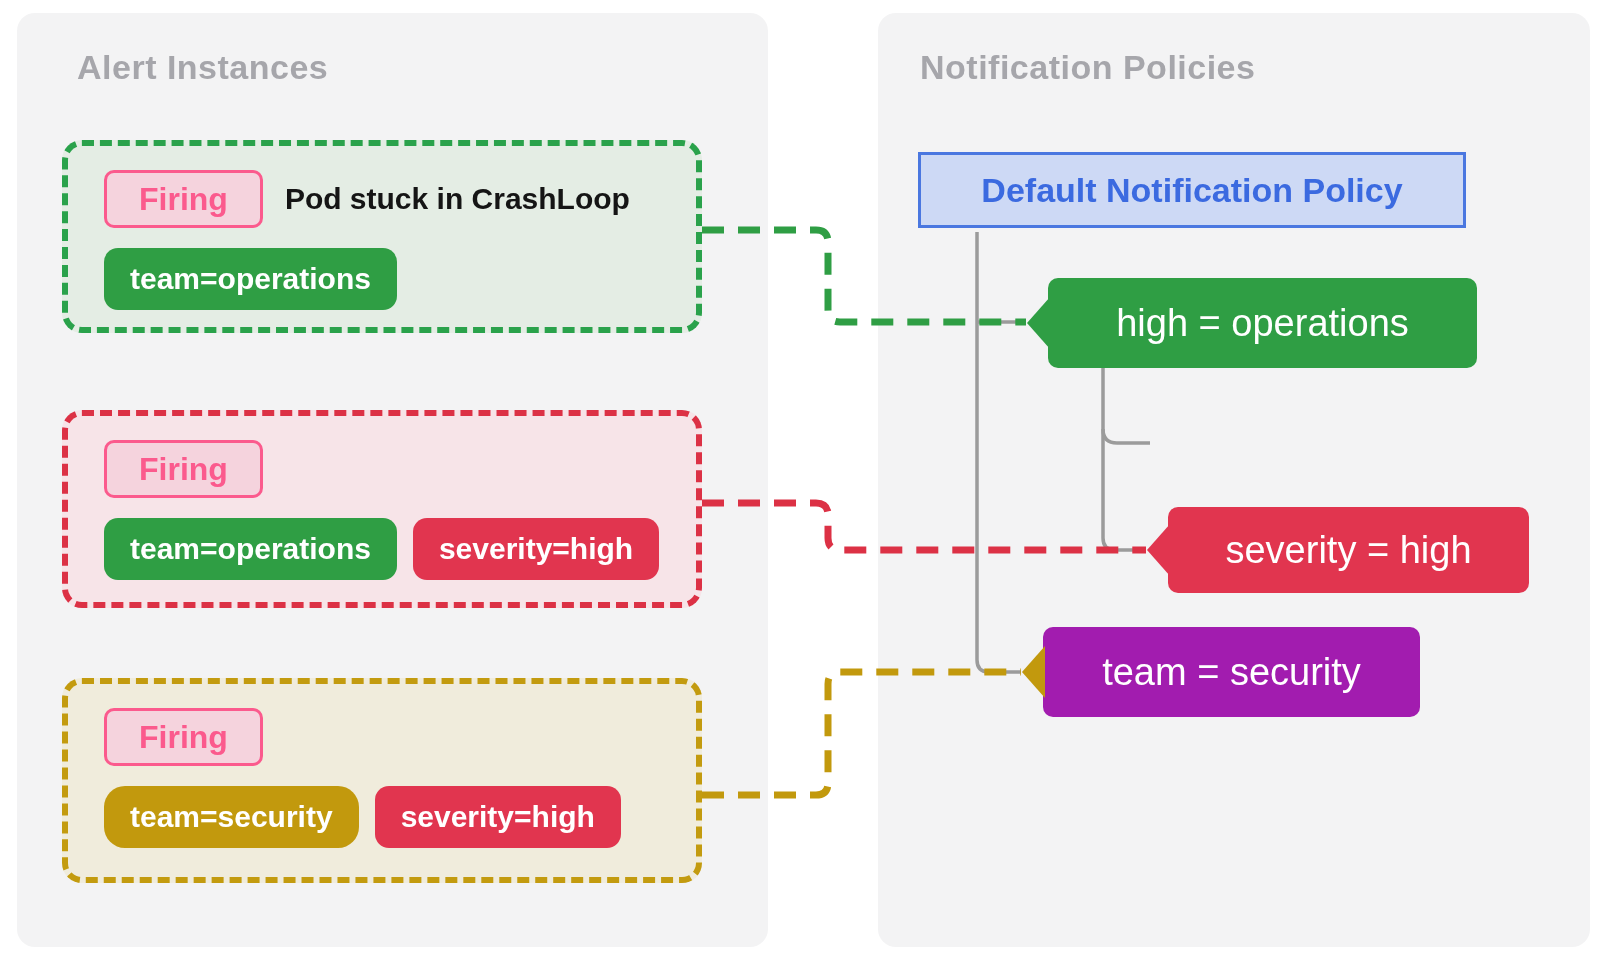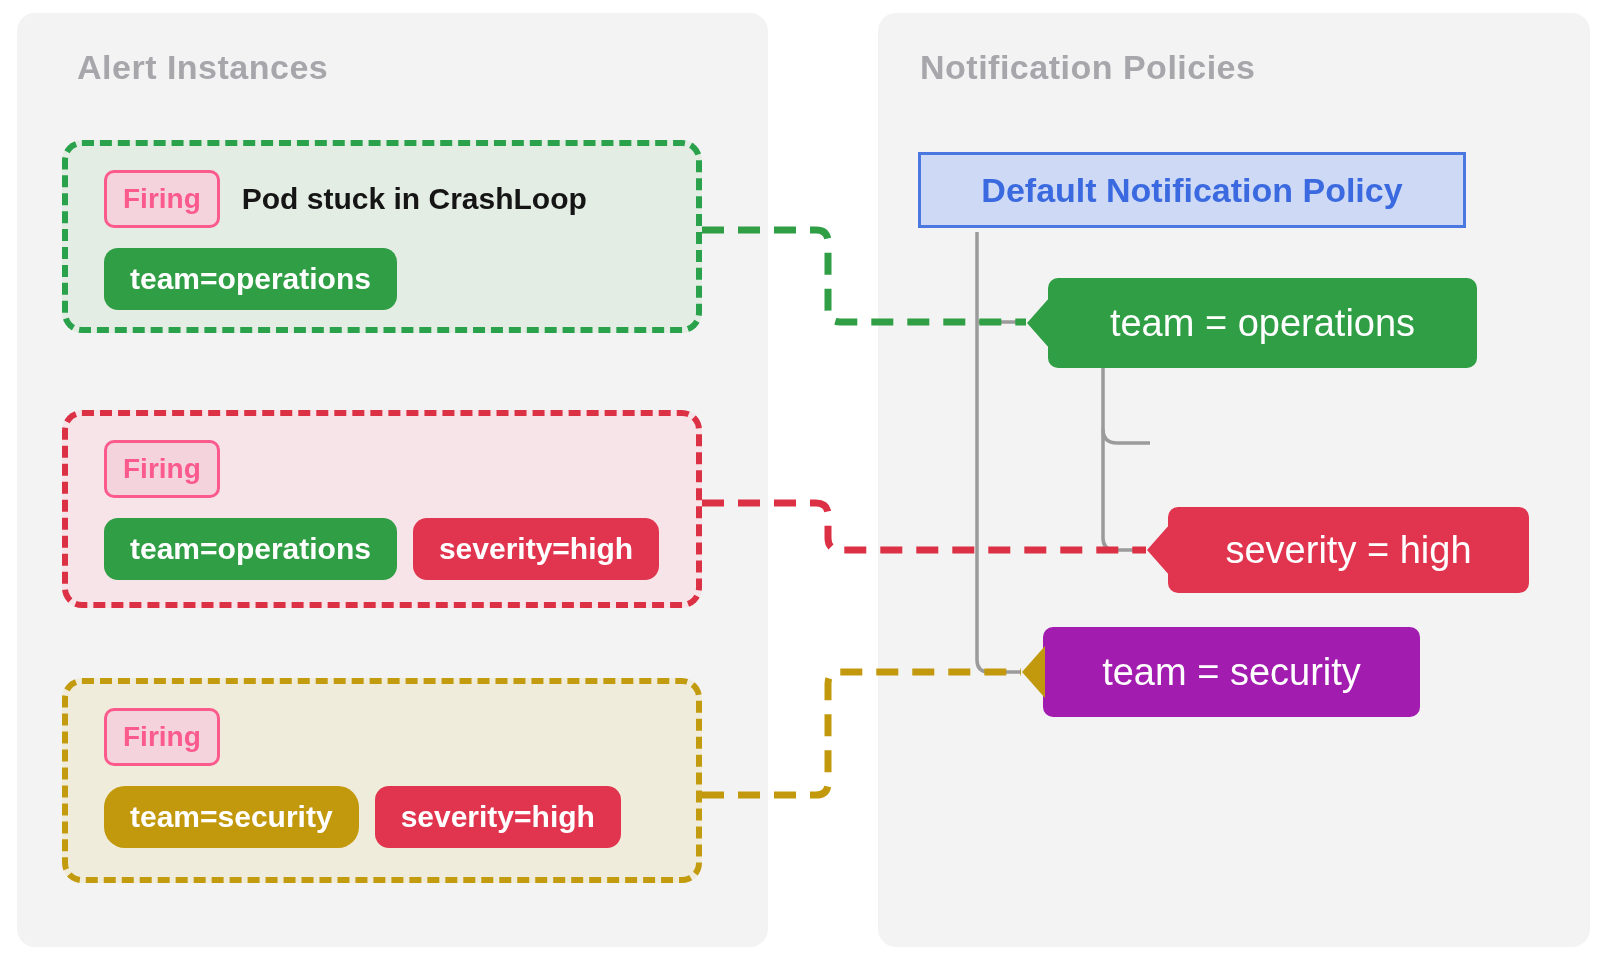--- a/index.html
+++ b/index.html
@@ -17,22 +17,22 @@
 
   
   .card { position: absolute; left: 62px; width: 640px; border-radius: 20px;
           border: 6px dashed; padding: 24px 0 0 36px; display: flex; flex-direction: column; z-index: 3; }
   .card-green { top: 140px; height: 193px; border-color: #2aa24b; background: #e4ede4; }
   .card-red   { top: 410px; height: 198px; border-color: #dc3145; background: #f7e4e8; }
   .card-gold  { top: 678px; height: 205px; border-color: #c39b0f; background: #f0ecdc; }
 
   .card-row1 { display: flex; align-items: center; }
   .badge-firing { display: inline-flex; align-items: center; justify-content: center;
-    height: 58px; padding: 0 16px; border: 3px solid #fb5a8d; border-radius: 10px;
-    background: #f5d3dd; color: #fb5a8d; font-size: 28px; font-weight: bold; }
+    height: 58px; padding: 0 32px; border: 3px solid #fb5a8d; border-radius: 10px;
+    background: #f5d3dd; color: #fb5a8d; font-size: 32px; font-weight: bold; }
   .card-title { margin-left: 22px; font-size: 30px; font-weight: bold; color: #151515; }
 
   .card-row2 { display: flex; gap: 16px; margin-top: 20px; text-align: right; }
   .ltag { display: inline-flex; align-items: center; height: 62px; padding: 0 26px;
     border-radius: 14px; color: #ffffff; font-size: 30px; font-weight: bold; }
   .ltag-green { background: #2f9e44; }
   .ltag-red   { background: #e1354f; }
   .ltag-gold  { background: #c2990d; border-radius: 21px; }
 
   
@@ -111,17 +111,17 @@
       <span class="badge-firing">Firing</span>
     </div>
     <div class="card-row2">
       <span class="ltag ltag-gold">team=security</span>
       <span class="ltag ltag-red">severity=high</span>
     </div>
   </div>
 
   <div class="policy-box">Default Notification Policy</div>
 
-  <div class="matcher matcher-green chev chev-green">team = operations</div>
+  <div class="matcher matcher-green chev chev-green">high = operations</div>
   <div class="matcher matcher-red chev chev-red">severity = high</div>
   <div class="matcher matcher-gold chev chev-gold">team = security</div>
 
 </div>
 
 </body></html>

